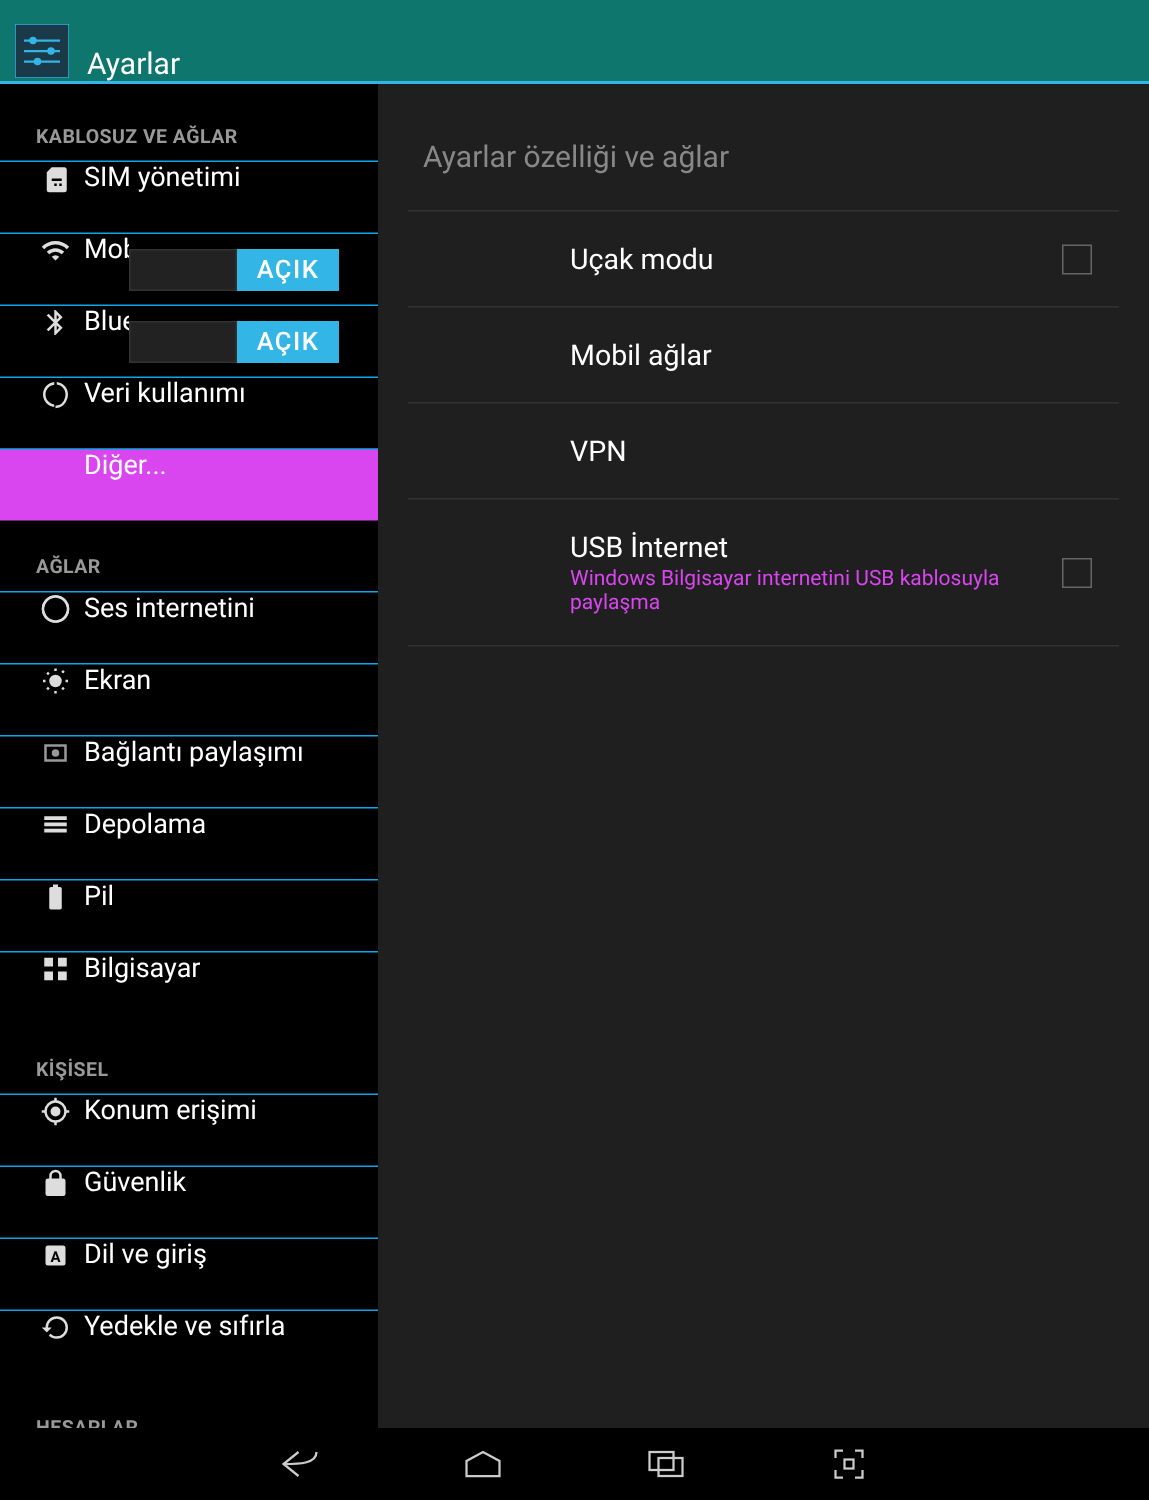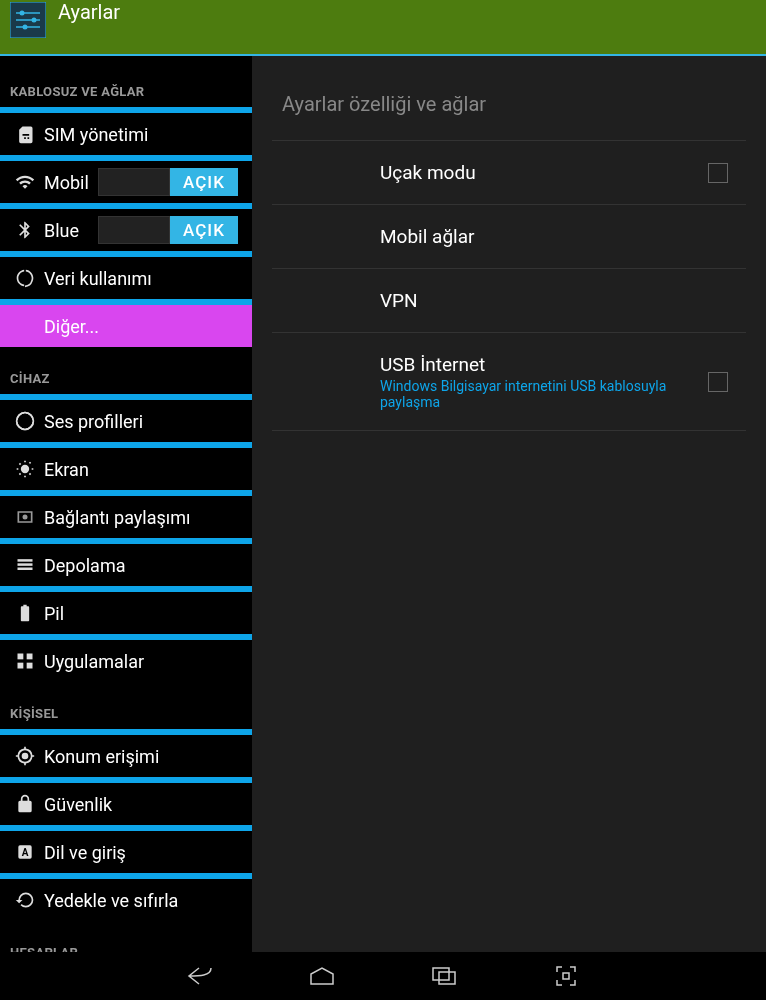--- a/index.html
+++ b/index.html
@@ -8,23 +8,23 @@
   height: 1000px;
   background: #000;
   font-family: Roboto, Arial, sans-serif;
   color: #fff;
   overflow: hidden;
   position: relative;
 }
 .titlebar {
   height: 56px;
   display: flex;
-  align-items: flex-start;
+  align-items: flex-end;
   padding: 0 8px;
-  background: #4d7c0f;
+  background: #0f766e;
   border-bottom: 2px solid #33b5e5;
 }
 .titlebar .appicon {
   width: 40px;
   height: 40px;
   margin-right: 10px;
   display:flex;align-items:center;justify-content:center;
 }
 .titlebar .title {
   font-size: 20px;
@@ -36,30 +36,29 @@
 }
 .sidebar {
   width: 252px;
   background: #000;
   overflow-y: auto;
 }
 .section-header {
   font-size: 13px;
   font-weight: 700;
   color: #999;
-  padding: 24px 10px 8px 10px;
+  padding: 24px 10px 8px 24px;
   letter-spacing: 0.3px;
 }
 .section-header.first { padding-top: 28px; }
 .sidebar-item {
   display: flex;
-  align-items: center;
   height: 48px;
-  padding: 0 14px;
-  border-top: 6px solid #0ea5e9;
+  padding: 0 26px;
+  border-top: 1px solid #0ea5e9;
   cursor: pointer;
 }
 .sidebar-item.selected {
   background: #d946ef;
 }
 .sidebar-item .icon {
   width: 22px;
   height: 22px;
   margin-right: 8px;
   display: flex;
@@ -121,21 +120,21 @@
 .main-item .text {
   flex: 1;
   margin-left: 48px;
 }
 .main-item .mtitle {
   font-size: 19px;
   color: #fff;
 }
 .main-item .msubtitle {
   font-size: 14px;
-  color: #0ea5e9;
+  color: #d946ef;
   margin-top: 2px;
   max-width: 340px;
 }
 .checkbox {
   width: 20px;
   height: 20px;
   border: 1px solid #666;
   margin-right: 18px;
   flex-shrink: 0;
 }
@@ -226,31 +225,31 @@
           </svg>
       </span>
       <span class="label">Veri kullanımı</span>
     </div>
 
     <div class="sidebar-item selected">
       <span class="icon"></span>
       <span class="label">Diğer...</span>
     </div>
 
-    <div class="section-header">CİHAZ</div>
+    <div class="section-header">AĞLAR</div>
 
     <div class="sidebar-item">
       <span class="icon">
         <svg width="20" height="20" viewBox="0 0 24 24" fill="#ddd">
             <circle cx="12" cy="12" r="10" fill="none" stroke="#ddd" stroke-width="2"></circle>
             <path d="M12 2v20M2 12h20" stroke="#000" stroke-width="3"></path>
             <circle cx="12" cy="12" r="10" fill="none" stroke="#ddd" stroke-width="2"></circle>
           </svg>
       </span>
-      <span class="label">Ses profilleri</span>
+      <span class="label">Ses internetini</span>
     </div>
 
     <div class="sidebar-item">
       <span class="icon">
         <svg width="20" height="20" viewBox="0 0 24 24" fill="#ddd">
             <path d="M12 7a5 5 0 100 10 5 5 0 000-10zM2 13h2v-2H2v2zm18 0h2v-2h-2v2zM11 2v2h2V2h-2zm0 18v2h2v-2h-2zM5.99 4.58L4.58 5.99l1.41 1.41 1.41-1.41L5.99 4.58zm12.02 12.02l-1.41 1.41 1.41 1.41 1.41-1.41-1.41-1.41zm1.41-12.02l-1.41-1.41-1.41 1.41 1.41 1.41 1.41-1.41zM7.4 18.01l-1.41-1.41-1.41 1.41 1.41 1.41 1.41-1.41z"></path>
           </svg>
       </span>
       <span class="label">Ekran</span>
     </div>
@@ -287,21 +286,21 @@
 
     <div class="sidebar-item">
       <span class="icon">
         <svg width="20" height="20" viewBox="0 0 24 24" fill="#ddd">
             <rect x="3" y="3" width="7" height="7"></rect>
             <rect x="14" y="3" width="7" height="7"></rect>
             <rect x="3" y="14" width="7" height="7"></rect>
             <rect x="14" y="14" width="7" height="7"></rect>
           </svg>
       </span>
-      <span class="label">Uygulamalar</span>
+      <span class="label">Bilgisayar</span>
     </div>
 
     <div class="section-header">KİŞİSEL</div>
 
     <div class="sidebar-item">
       <span class="icon">
         <svg width="20" height="20" viewBox="0 0 24 24" fill="#ddd">
             <path d="M12 8a4 4 0 100 8 4 4 0 000-8zm8.94 3A8.99 8.99 0 0013 3.06V1h-2v2.06A8.99 8.99 0 003.06 11H1v2h2.06A8.99 8.99 0 0011 20.94V23h2v-2.06A8.99 8.99 0 0020.94 13H23v-2h-2.06zM12 19a7 7 0 110-14 7 7 0 010 14z"></path>
           </svg>
       </span>

